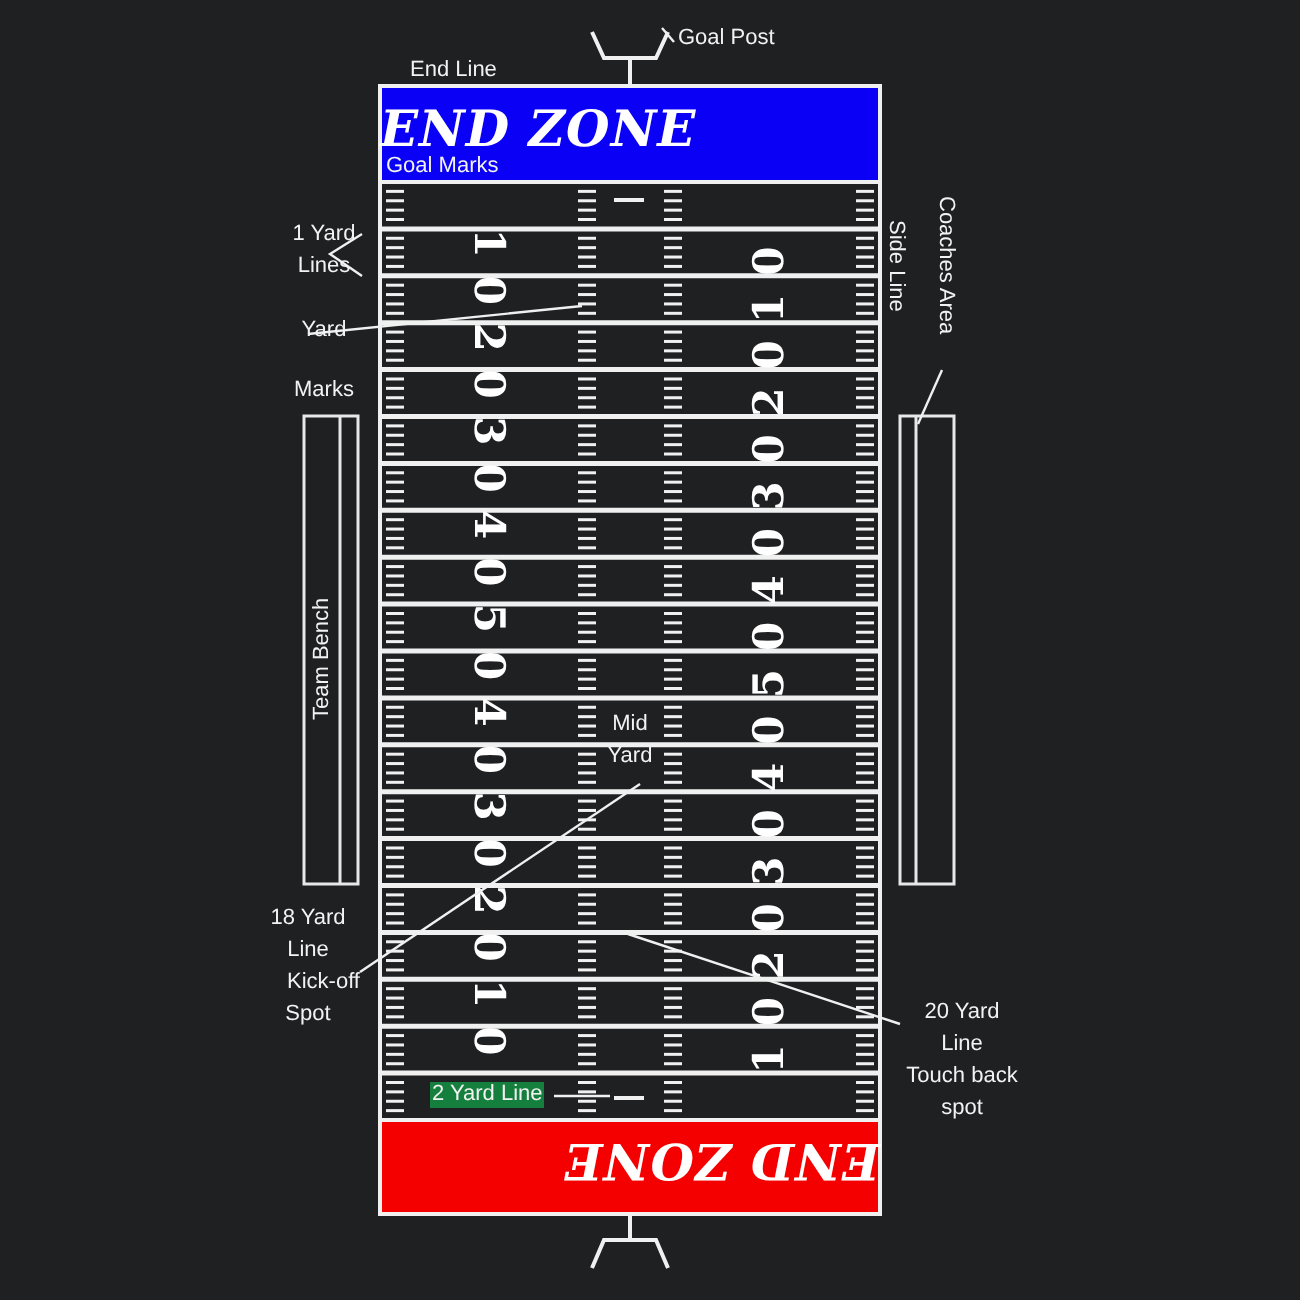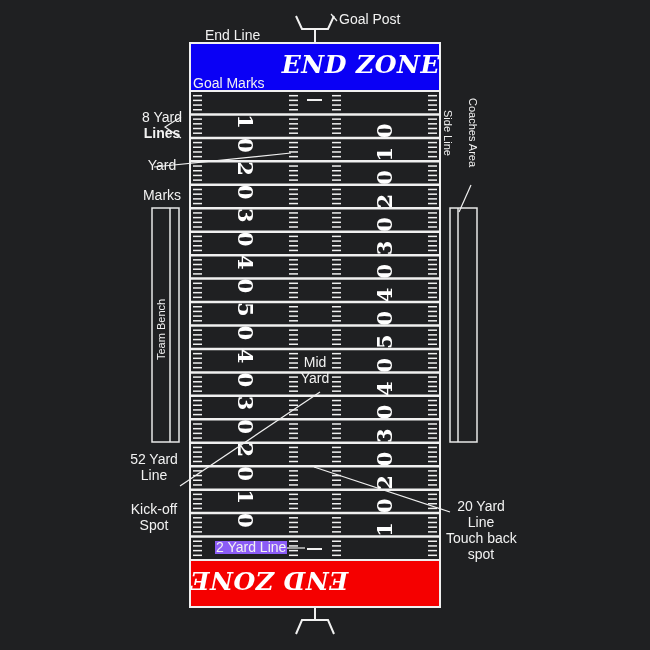--- a/index.html
+++ b/index.html
@@ -1,20 +1,20 @@
 <!DOCTYPE html>
 <html><head>
 <meta charset="utf-8">
 <style>
   html,body{margin:0;padding:0;}
   body{width:650px;height:650px;background:#1f2022;position:relative;overflow:hidden;font-family:"Liberation Sans",sans-serif;color:#fff;}
   #canvas{position:absolute;left:0;top:0;width:650px;height:650px;}
-  .lbl{position:absolute;font-size:14px;line-height:13px;color:#f2f2f2;white-space:nowrap;}
+  .lbl{position:absolute;font-size:11px;line-height:13px;color:#f2f2f2;white-space:nowrap;}
   .lbl.c{text-align:center;}
-  .ez-text{position:absolute;font-family:"DejaVu Serif","Liberation Serif",serif;font-weight:bold;font-style:italic;font-size:25px;color:#fff;letter-spacing:0.5px;text-align:right;}
+  .ez-text{position:absolute;font-family:"DejaVu Serif","Liberation Serif",serif;font-weight:bold;font-style:italic;font-size:25px;color:#fff;letter-spacing:0.5px;text-align:left;}
   .vert{position:absolute;font-size:11px;color:#f2f2f2;white-space:nowrap;transform-origin:0 0;}
 </style>
 </head>
 <body>
 
 <svg id="canvas" viewBox="0 0 650 650" xmlns="http://www.w3.org/2000/svg">
 
   <g stroke="#f0f0f0" stroke-width="2" fill="none">
     <polyline points="296,16 302,29 328,29 334,16"></polyline>
     <line x1="315" y1="29" x2="315" y2="43"></line>
@@ -419,44 +419,44 @@
 </svg>
 
 <div class="ez-text" style="left:190px;top:50px;width:250px;">END ZONE</div>
 <div class="ez-text" style="left:190px;top:566px;width:250px;transform:rotate(180deg);">END ZONE</div>
 
 <div class="lbl" style="left:339px;top:13px;">Goal Post</div>
 <div class="lbl" style="left:193px;top:29px;padding-left:12px;">End Line</div>
 <div class="lbl" style="left:193px;top:77px;">Goal Marks</div>
 
 <div class="lbl c" style="left:138px;top:111px;width:48px;">
-  <div>8 Yard</div>
-  <div style="margin-top:3px;font-weight:bold;">Lines</div>
+  <div>1 Yard</div>
+  <div style="margin-top:3px;">Lines</div>
 </div>
 <div class="lbl c" style="left:140px;top:159px;width:44px;">
   <div>Yard</div>
   <div style="margin-top:17px;">Marks</div>
 </div>
 
 <div class="vert" style="left:454px;top:110px;transform:rotate(90deg);">Side Line</div>
 <div class="vert" style="left:479px;top:98px;transform:rotate(90deg);">Coaches Area</div>
 <div class="vert" style="left:155px;top:360px;transform:rotate(-90deg);">Team Bench</div>
 
 <div class="lbl c" style="left:298px;top:311px;width:34px;margin-top:45px;">
   <div>Mid</div>
   <div style="margin-top:3px;">Yard</div>
 </div>
 
 <div class="lbl c" style="left:128px;top:453px;width:52px;">
-  <div>52 Yard</div>
+  <div>18 Yard</div>
   <div style="margin-top:3px;">Line</div>
-  <div style="margin-top:21px;">Kick-off</div>
+  <div style="margin-top:3px;text-align:right;">Kick-off</div>
   <div style="margin-top:3px;">Spot</div>
 </div>
 
 <div class="lbl c" style="left:446px;top:500px;width:70px;">
   <div>20 Yard</div>
   <div style="margin-top:3px;">Line</div>
   <div style="margin-top:3px;">Touch back</div>
   <div style="margin-top:3px;">spot</div>
 </div>
 
-<div class="lbl" style="left:215px;top:541px;background:#8b5cf6;padding:0 1px;">2 Yard Line</div>
+<div class="lbl" style="left:215px;top:541px;background:#15803d;padding:0 1px;">2 Yard Line</div>
 
 </body></html>

